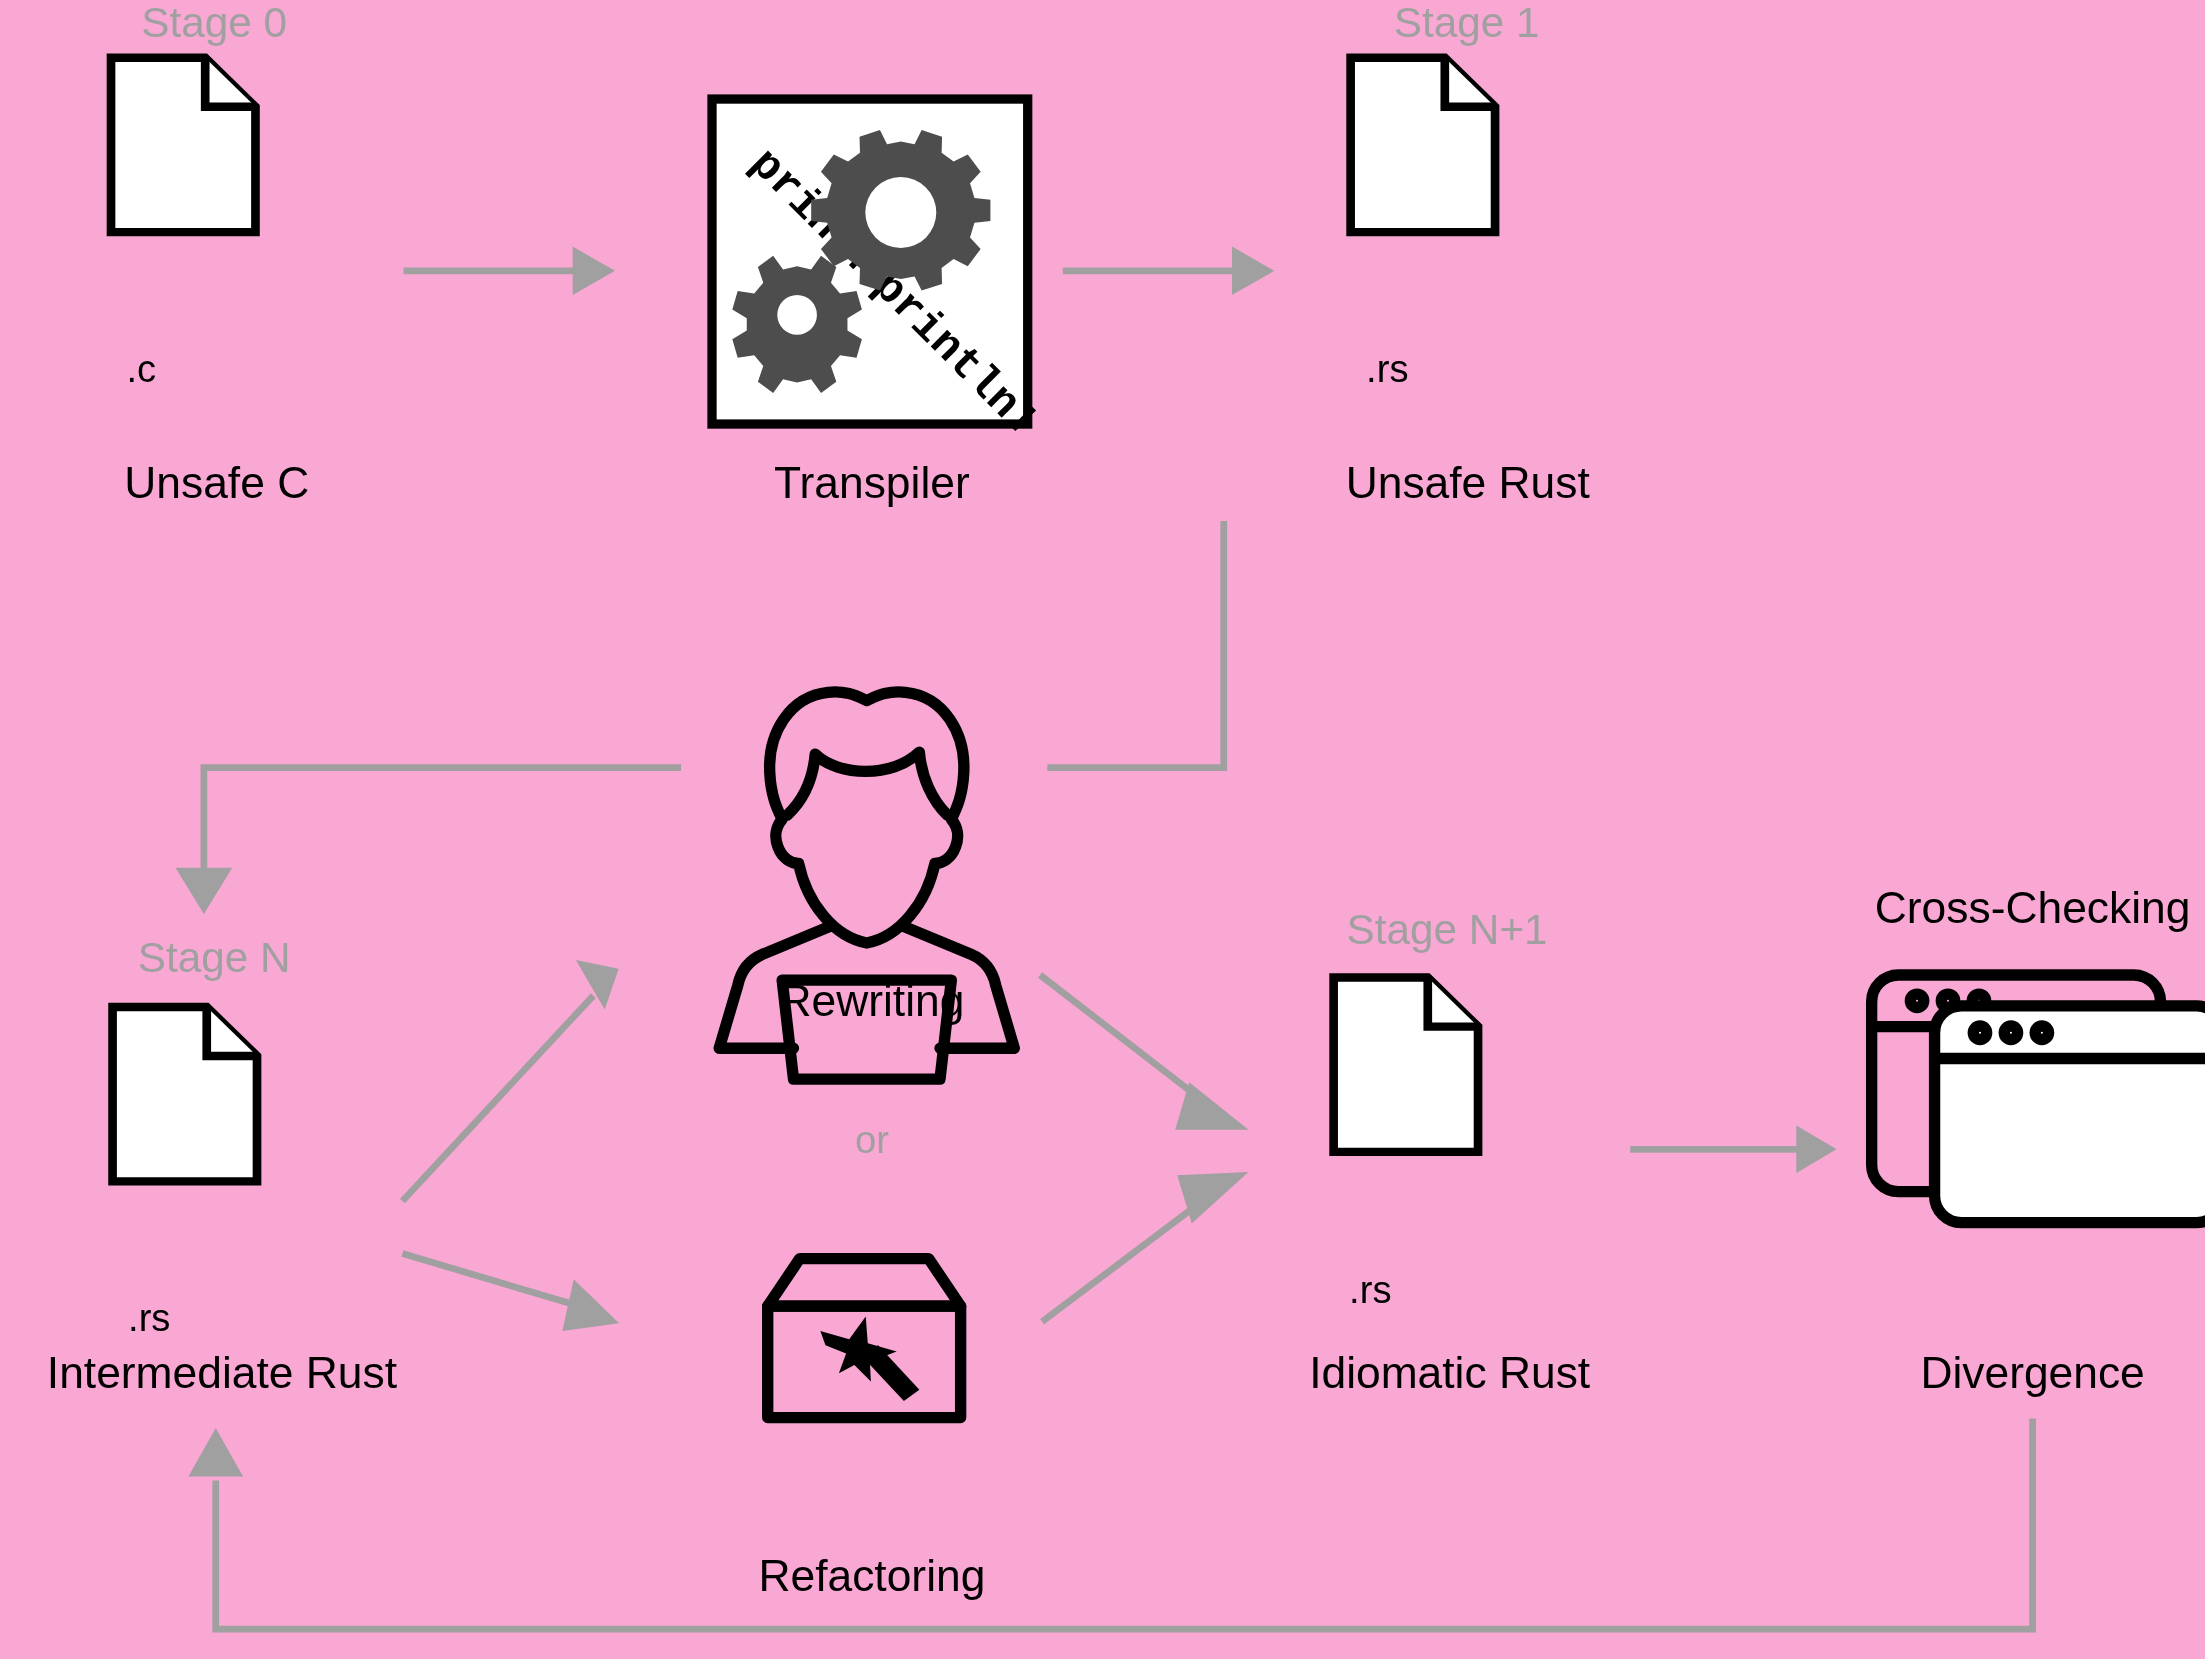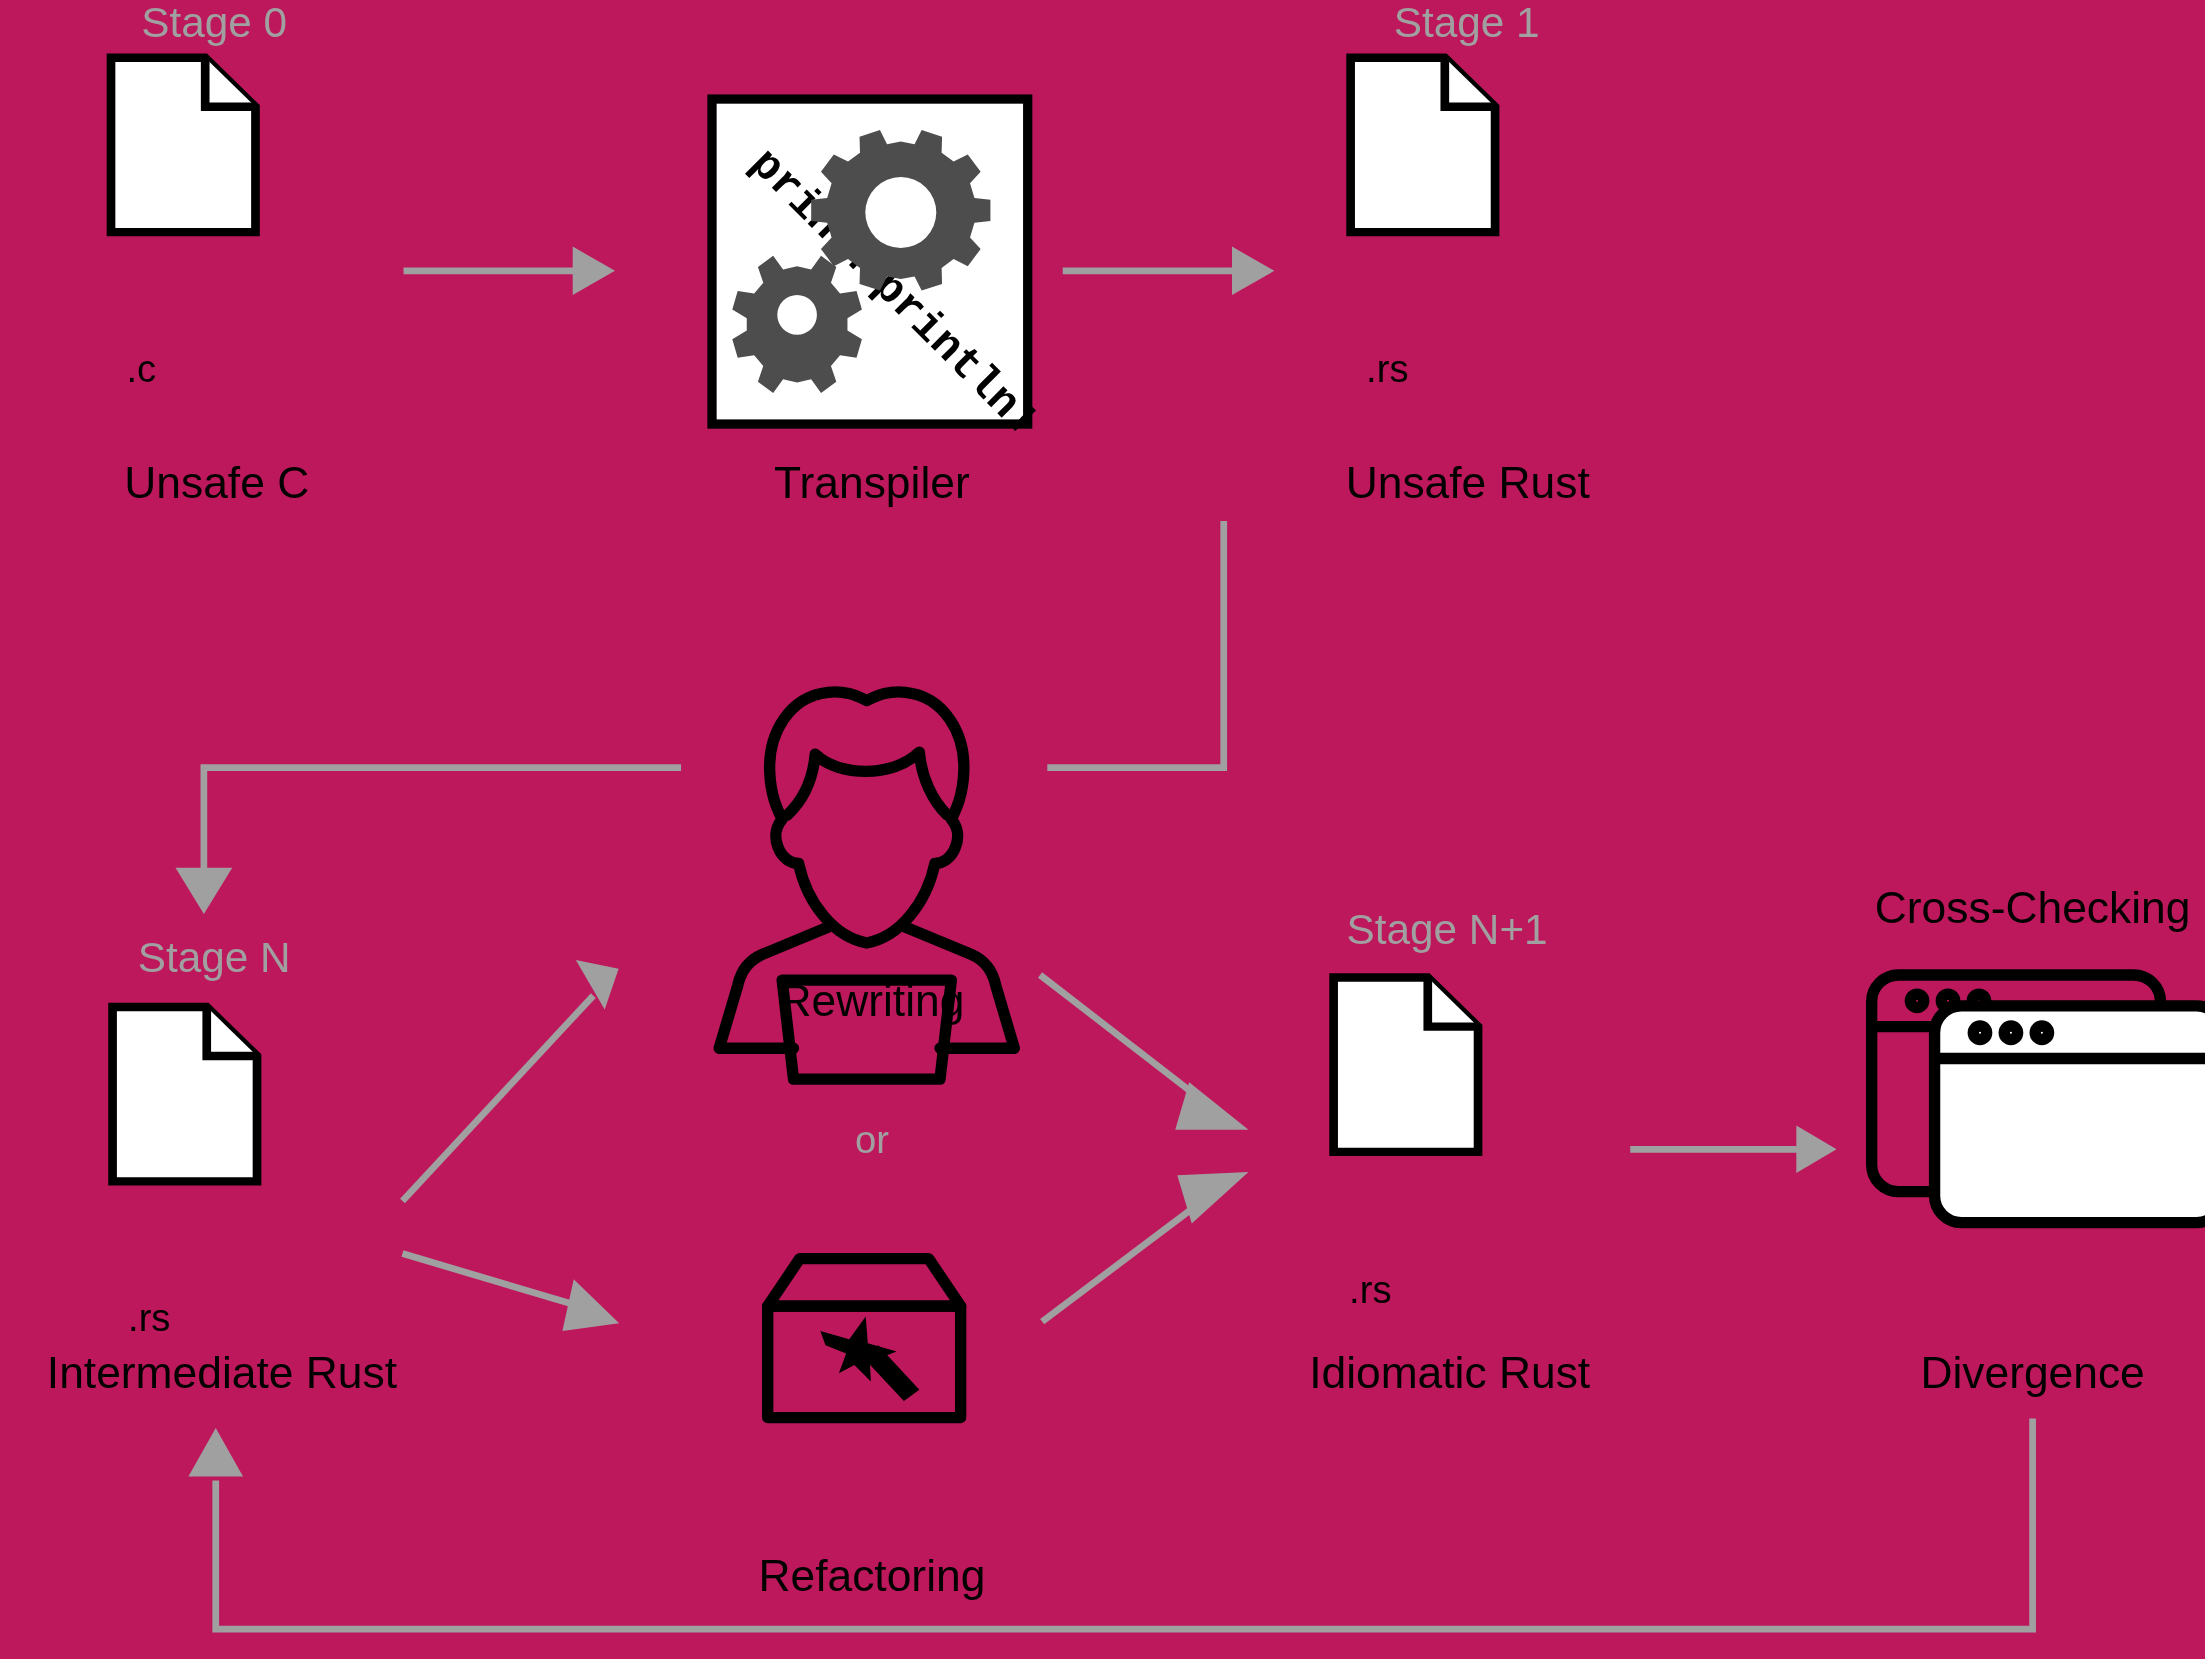--- a/index.html
+++ b/index.html
@@ -8,21 +8,21 @@
     padding: 0;
     background: #ffffff;
   }
   body {
     font-family: "Liberation Sans", "DejaVu Sans", sans-serif;
   }
   #stage {
     position: relative;
     width: 2205px;
     height: 1659px;
-    background: #be185d;
+    background: #f9a8d4;
     overflow: hidden;
   }
   svg.diagram {
     position: absolute;
     inset: 0;
     width: 2205px;
     height: 1659px;
     display: block;
   }
   text {

